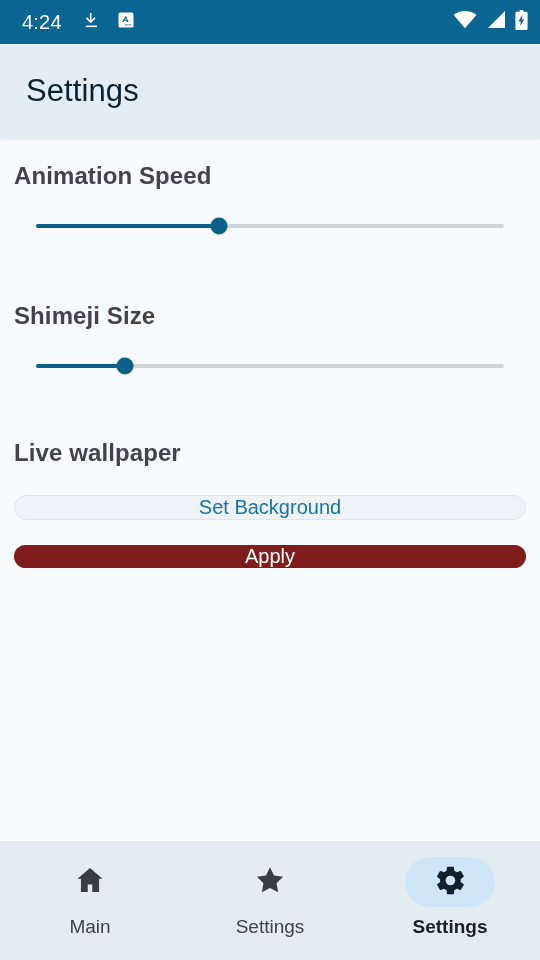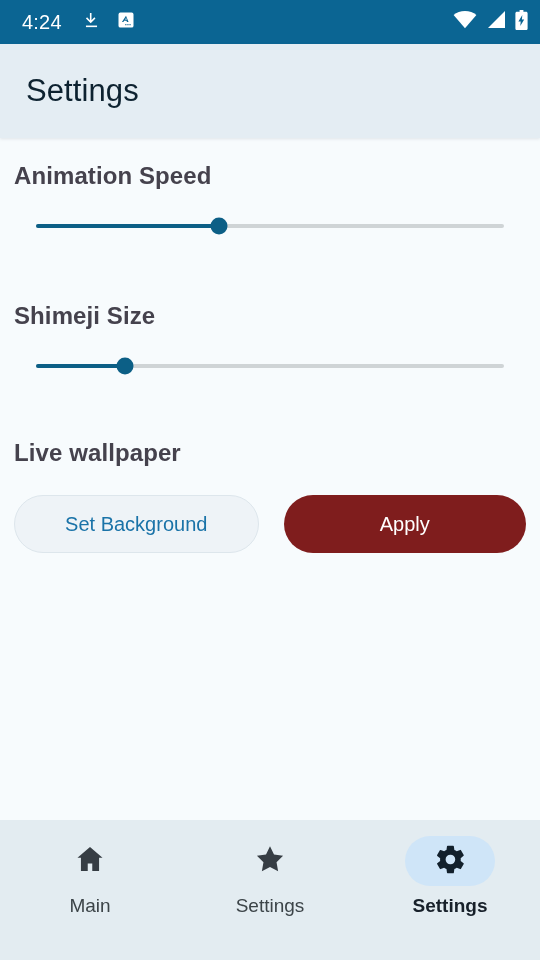--- a/index.html
+++ b/index.html
@@ -141,21 +141,21 @@
     background: #7f1d1d;
     color: #ffffff;
   }
 
   
   #bottom-nav {
     position: absolute;
     left: 0;
     right: 0;
     bottom: 0;
-    height: 140px;
+    height: 119px;
     background: #e3ecf1;
     display: flex;
     align-items: flex-start;
     padding-top: 16px;
   }
   .nav-item {
     flex: 1;
     display: flex;
     flex-direction: column;
     align-items: center;
@@ -247,21 +247,21 @@
     <div class="slider-row" style="margin-top:18px;">
       <div class="slider-track">
         <div class="slider-fill" id="size-fill" style="width: 19%;"></div>
         <div class="slider-thumb" id="size-thumb" style="left: 19%;"></div>
       </div>
     </div>
   </div>
 
   <div style="padding-top:55px;">
     <div class="section-heading">Live wallpaper</div>
-    <div id="wallpaper-buttons" style="margin-top:28px;">
+    <div id="wallpaper-buttons" style="margin-top:28px;flex-direction:column;">
       <button class="pill-button" id="set-background-button">Set Background</button>
       <button class="pill-button" id="apply-button">Apply</button>
     </div>
   </div>
 
 </div>
 
 <div id="bottom-nav">
 
   <div class="nav-item">

